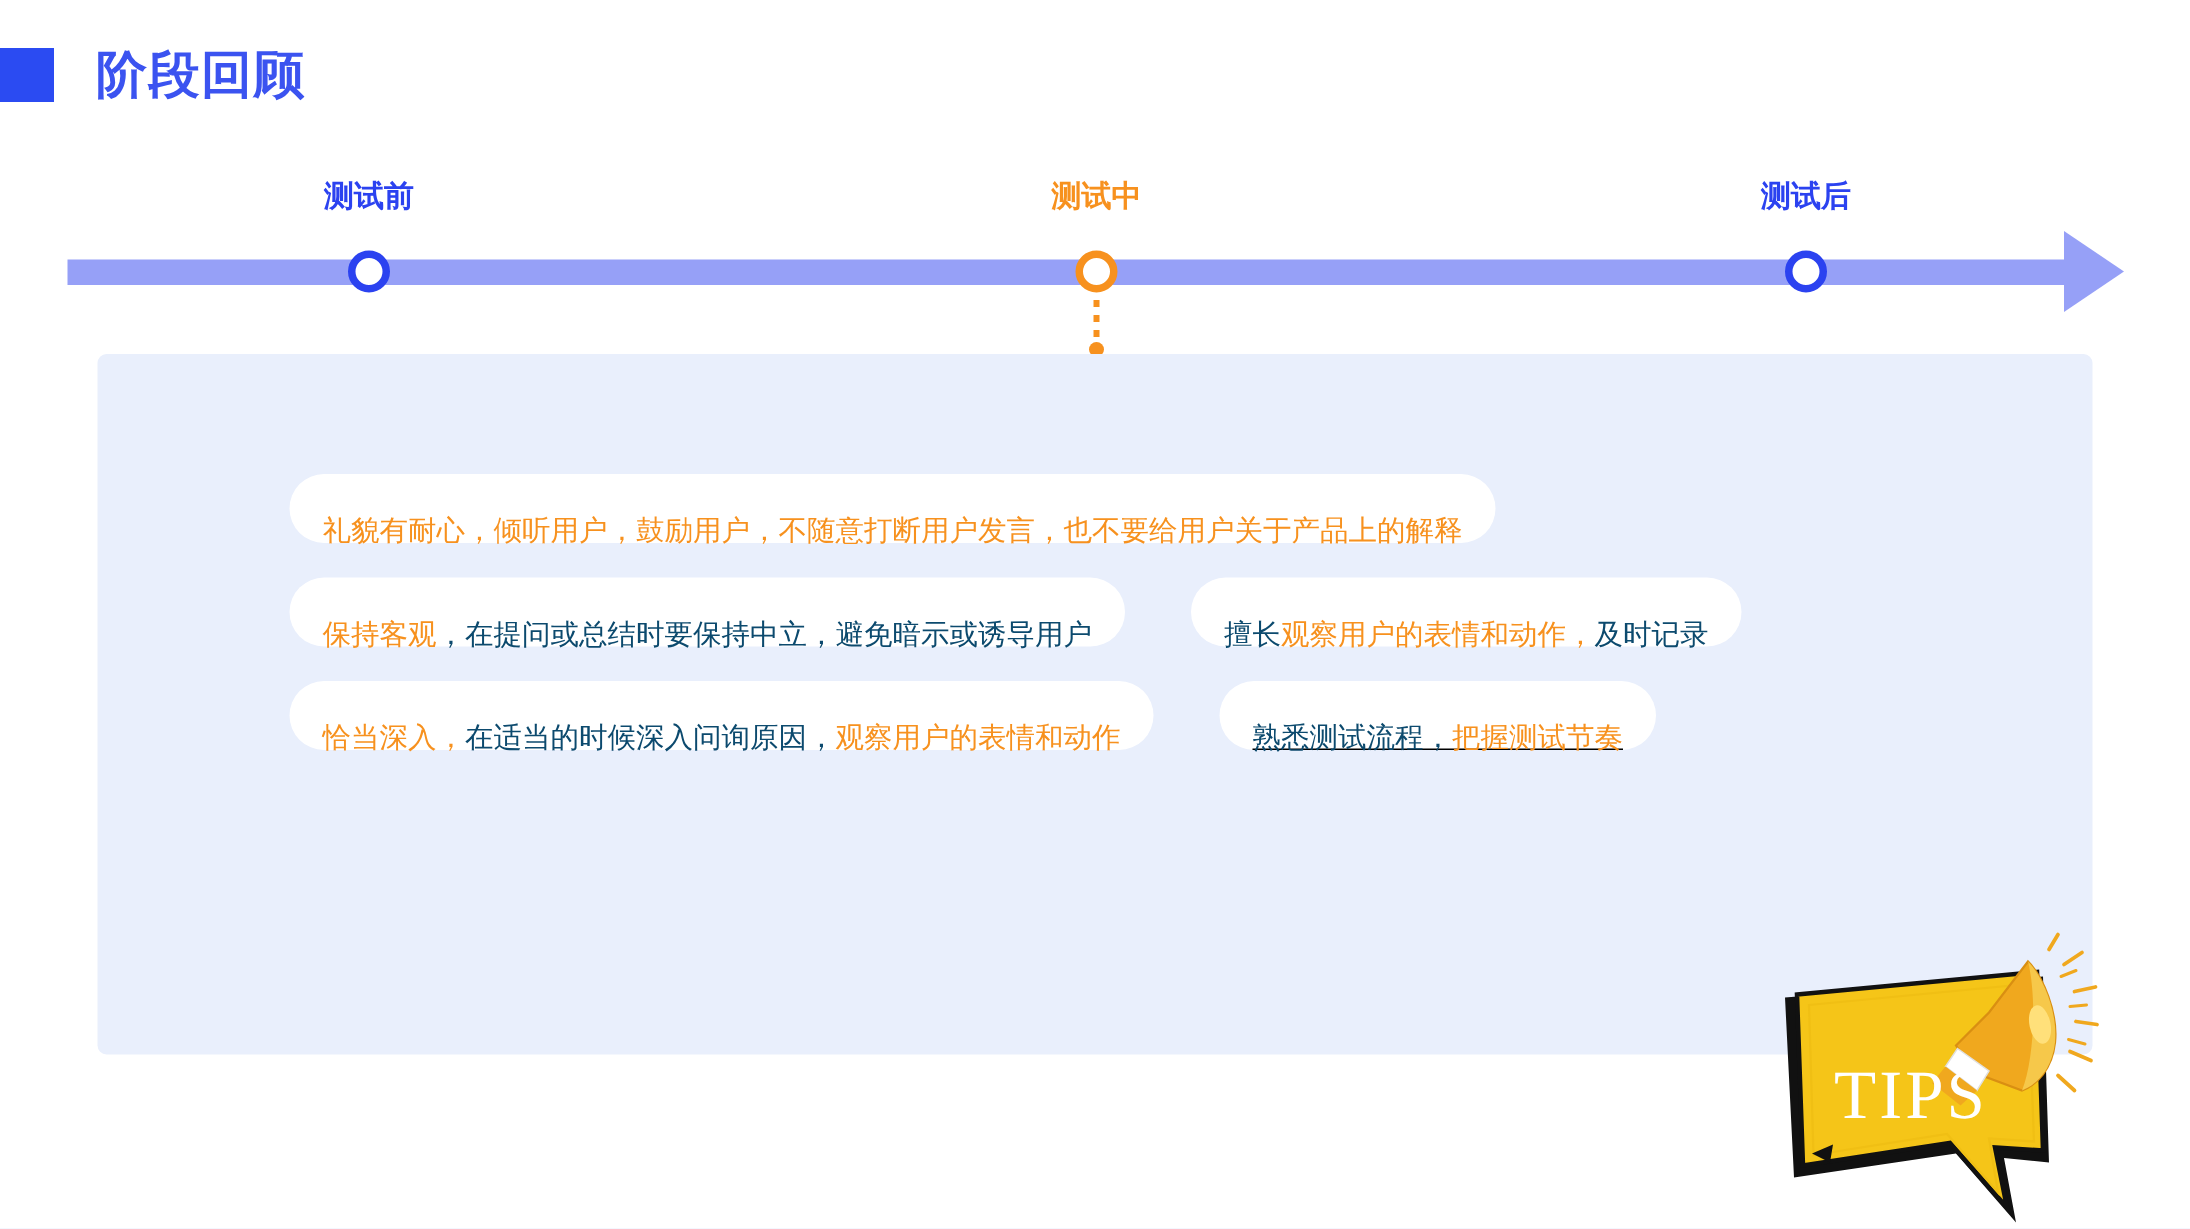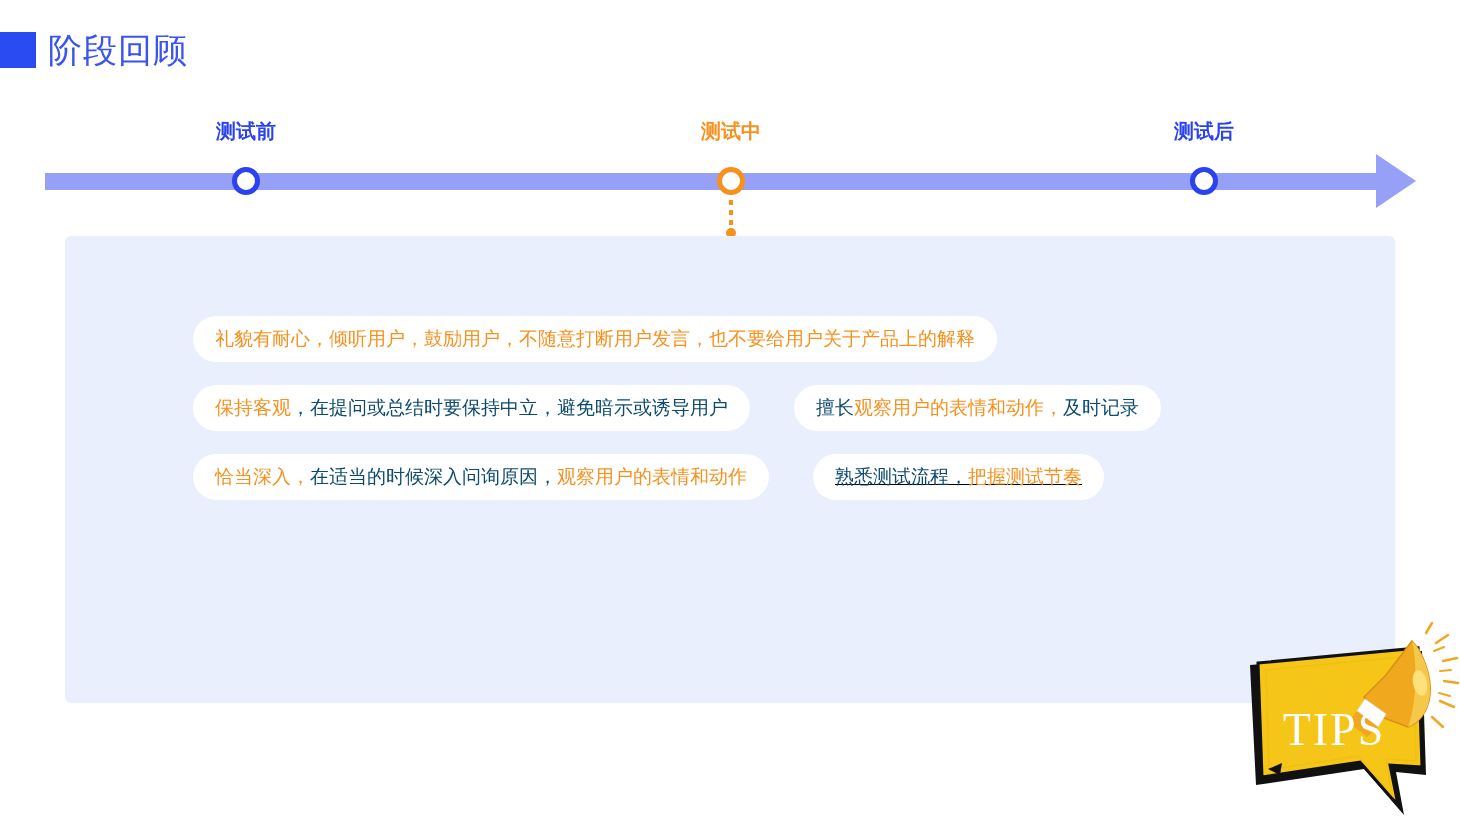--- a/index.html
+++ b/index.html
@@ -23,23 +23,23 @@
     display: flex;
     align-items: center;
     height: 44px;
   }
   .title-marker {
     width: 36px;
     height: 36px;
     background: #2b4bf2;
   }
   .title-text {
-    margin-left: 12px;
+    margin-left: 28px;
     font-size: 34px;
-    font-weight: normal;
+    font-weight: bold;
     color: #3b53f0;
     letter-spacing: 1px;
     line-height: 1;
   }
 
   
   .timeline {
     position: absolute;
     left: 0;
     top: 120px;
@@ -135,35 +135,35 @@
     display: flex;
     align-items: flex-start;
     margin-bottom: 23px;
     height: 46px;
   }
   .pill {
     background: #ffffff;
     border-radius: 24px;
     height: 46px;
     line-height: 46px;
-    padding: 0 22px;
+    padding: 16px 22px;
     font-size: 19px;
     white-space: nowrap;
     box-sizing: border-box;
   }
   .pill.gap-row2 { margin-left: 44px; }
   .pill.gap-row3 { margin-left: 44px; text-decoration: underline; }
   .pill.gap-row4 { margin-left: 36px; }
   .seg-orange { color: #f7911e; }
   .seg-blue   { color: #0c4a6e; }
 
   
   .tips {
     position: absolute;
-    left: 1236px;
+    left: 1176px;
     top: 615px;
     width: 224px;
     height: 204px;
   }
   .tips svg { display: block; }
   .tips-text {
     position: absolute;
     left: 18px;
     top: 92px;
     width: 160px;

